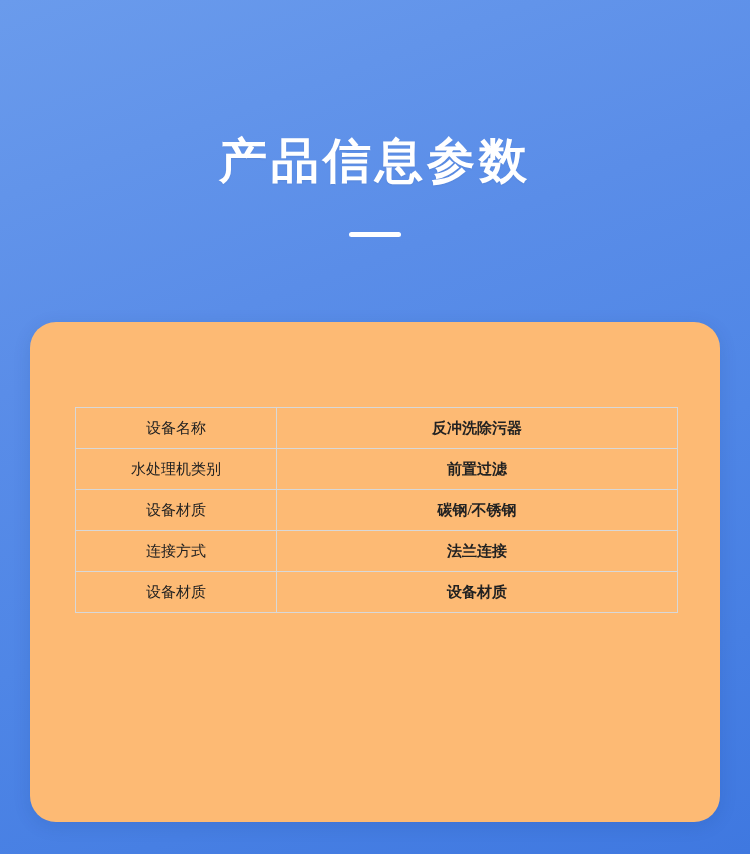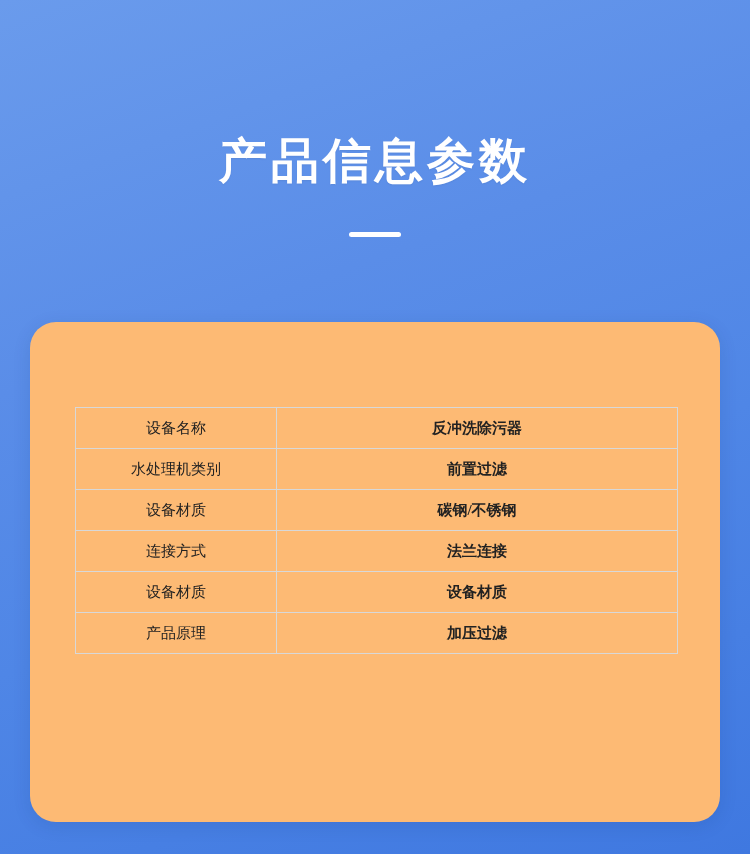--- a/index.html
+++ b/index.html
@@ -104,21 +104,17 @@
           <td class="value">碳钢/不锈钢</td>
         </tr>
         <tr>
           <td class="label">连接方式</td>
           <td class="value">法兰连接</td>
         </tr>
         <tr>
           <td class="label">设备材质</td>
           <td class="value">设备材质</td>
         </tr>
-        <tr>
-          <td class="label">产品原理</td>
-          <td class="value">加压过滤</td>
-        </tr>
       </tbody>
     </table>
   </div>
 
 </div>
 
 </body></html>

